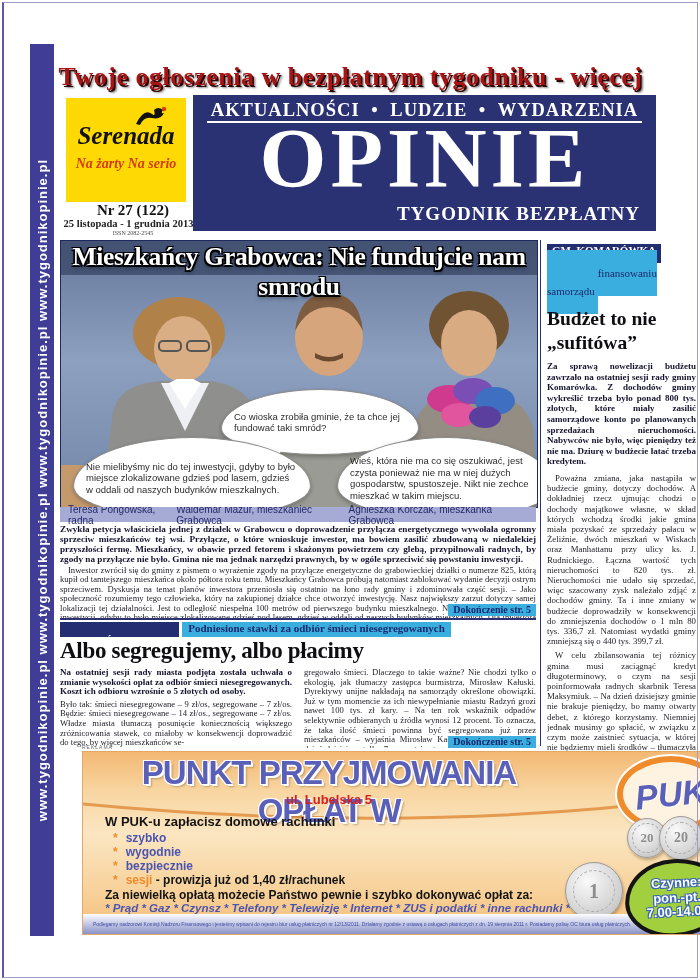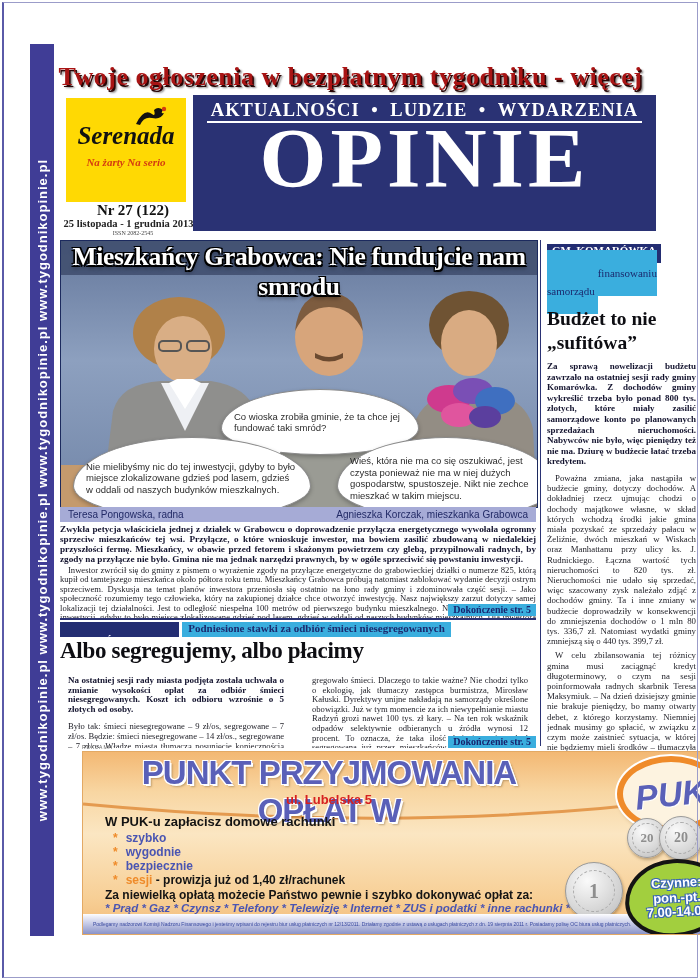--- a/index.html
+++ b/index.html
@@ -15,21 +15,21 @@
 
   
   .banner{position:absolute;left:58px;top:62px;width:585px;height:36px;text-align:center;
           font-weight:bold;font-size:26px;color:#a81414;letter-spacing:.5px;
           text-shadow:1.5px 1.5px 0 #2a0606, 3px 3px 2px rgba(0,0,0,.45);}
 
   
   .logo-box{position:absolute;left:66px;top:98px;width:120px;height:104px;background:#ffd903;
             text-align:center;overflow:hidden;}
   .logo-name{font-weight:bold;font-style:italic;font-size:25px;color:#111;margin-top:26px;line-height:24px;}
-  .logo-slogan{font-style:italic;font-size:11px;color:#d43c10;margin-top:8px;font-weight:bold;}
+  .logo-slogan{font-style:italic;font-size:14px;color:#d43c10;margin-top:8px;font-weight:bold;}
   .logo-bird{position:absolute;left:64px;top:6px;}
   .issue{position:absolute;left:62px;top:202px;width:142px;text-align:center;font-weight:bold;font-size:15px;color:#111;}
   .date-line{position:absolute;left:50px;top:218px;width:166px;text-align:center;font-weight:bold;font-size:10.5px;color:#222;}
   .issn{position:absolute;left:62px;top:230px;width:142px;text-align:center;font-size:6px;color:#444;}
 
   
   .masthead{position:absolute;left:193px;top:95px;width:463px;height:136px;background:#2a3274;color:#fff;}
   .tagline{position:absolute;top:5px;left:0;width:100%;text-align:center;font-weight:bold;font-size:18.5px;
            letter-spacing:1px;word-spacing:6px;}
   .tagline span{border-bottom:2px solid #fff;padding:0 4px 1px 4px;}
@@ -67,21 +67,21 @@
 
   .hr-navy{position:absolute;left:60px;top:618px;width:476px;height:2px;background:#2a3274;}
 
   .sec-row{position:absolute;left:60px;top:622px;width:476px;height:15px;font-size:11px;font-weight:bold;display:flex;}
   .sec-tag{background:#232d72;color:#fff;padding:12px 6px 1px 6px;}
   .sec-kicker{background:#3aaede;color:#1b2a6e;padding:0 6px 1px 6px;margin-left:3px;}
 
   .headline2{position:absolute;left:60px;top:638px;width:476px;font-weight:bold;font-size:23px;color:#0d0d12;letter-spacing:-.3px;}
   .cols{position:absolute;left:60px;top:668px;width:476px;height:80px;display:flex;gap:12px;overflow:hidden;}
   .col{width:232px;position:relative;}
-  .col p{margin:8px;text-align:justify;font-size:8.6px;line-height:9.6px;color:#1c1c24;}
+  .col p{margin:0;text-align:justify;font-size:8.6px;line-height:9.6px;color:#1c1c24;}
   .col .lead2{font-weight:bold;font-size:9px;color:#13132e;margin-bottom:3px;}
   .col2-badge{position:absolute;right:0;bottom:0;}
 
   .vline{position:absolute;left:540px;top:240px;width:1px;height:506px;background:#2a3274;}
 
   
   .rcol{position:absolute;left:547px;top:240px;width:149px;}
   .r-tag{display:inline-block;background:#232d72;color:#fff;font-weight:bold;font-size:11px;padding:0 5px 7px 5px;}
   .r-kicker{display:inline;background:#3aaede;color:#1b2a6e;font-weight:normal;font-size:11px;line-height:15px;padding:17px 3px;}
   .r-headline{font-weight:bold;font-size:19.5px;line-height:24px;color:#0d0d12;margin:8px 0 6px 0;}
@@ -153,20 +153,21 @@
   </div>
   <div class="issue">Nr 27 (122)</div>
   <div class="date-line">25 listopada - 1 grudnia 2013 r.</div>
   <div class="issn">ISSN 2082-2545</div>
 
   <div class="masthead">
     <div class="tagline">
       <span>AKTUALNOŚCI  •  LUDZIE  •  WYDARZENIA</span>
     </div>
     <div class="optitle">OPINIE</div>
+    <div class="mast-sub">TYGODNIK BEZPŁATNY</div>
   </div>
 
   <div class="photo">
     <svg width="476" height="266" viewBox="0 0 476 266">
       <defs>
         <linearGradient id="bg" x1="0" y1="0" x2="0" y2="1">
           <stop offset="0" stop-color="#65789c"></stop>
             <stop offset=".45" stop-color="#8da0bf"></stop>
             <stop offset="1" stop-color="#7286a8"></stop>
         </linearGradient>
@@ -216,20 +217,21 @@
     <div class="bubble b-left">
       <span>Nie mielibyśmy nic do tej inwestycji, gdyby to było miejsce zlokalizowane gdzieś pod lasem, gdzieś w oddali od naszych budynków mieszkalnych.</span>
     </div>
     <div class="bubble b-right">
       <span>Wieś, która nie ma co się oszukiwać, jest czysta ponieważ nie ma w niej dużych gospodarstw, spustoszeje. Nikt nie zechce mieszkać w takim miejscu.</span>
     </div>
   </div>
 
   <div class="caption-bar">
     <span>Teresa Pongowska, radna</span>
+    <span>Waldemar Mazur, mieszkaniec Grabowca</span>
     <span>Agnieszka Korczak, mieszkanka Grabowca</span>
   </div>
 
   <div class="article1">
     <p class="a1-lead">Zwykła petycja właściciela jednej z działek w Grabowcu o doprowadzenie przyłącza energetycznego wywołała ogromny sprzeciw mieszkańców tej wsi. Przyłącze, o które wnioskuje inwestor, ma bowiem zasilić zbudowaną w niedalekiej przyszłości fermę. Mieszkańcy, w obawie przed fetorem i skażonym powietrzem czy glebą, przypilnowali radnych, by zgody na przyłącze nie było. Gmina nie ma jednak narzędzi prawnych, by w ogóle sprzeciwić się powstaniu inwestycji.</p>
     <p class="a1-body">Inwestor zwrócił się do gminy z pismem o wyrażenie zgody na przyłącze energetyczne do grabowieckiej działki o numerze 825, którą kupił od tamtejszego mieszkańca około półtora roku temu. Mieszkańcy Grabowca próbują natomiast zablokować wydanie decyzji ostrym sprzeciwem. Dyskusja na temat planów inwestora przeniosła się ostatnio na łono rady gminy i zdominowała część sesji. – Jako społeczność rozumiemy tego człowieka, który na zakupionej działce chce otworzyć inwestycję. Nasz największy zarzut dotyczy samej lokalizacji tej działalności. Jest to odległość niespełna 100 metrów od pierwszego budynku mieszkalnego. Nie mielibyśmy nic do tej inwestycji, gdyby to było miejsce zlokalizowane gdzieś pod lasem, gdzieś w oddali od naszych budynków mieszkalnych. Dla inwestora to znakomita lokalizacja, bardzo blisko krajowej 19-stki – tłumaczyła Teresa Pogonowska, radna z Grabowca.</p>
     <span class="cont-badge a1-badge">Dokończenie str. 5</span>
   </div>
 
   <div class="hr-navy"></div>

